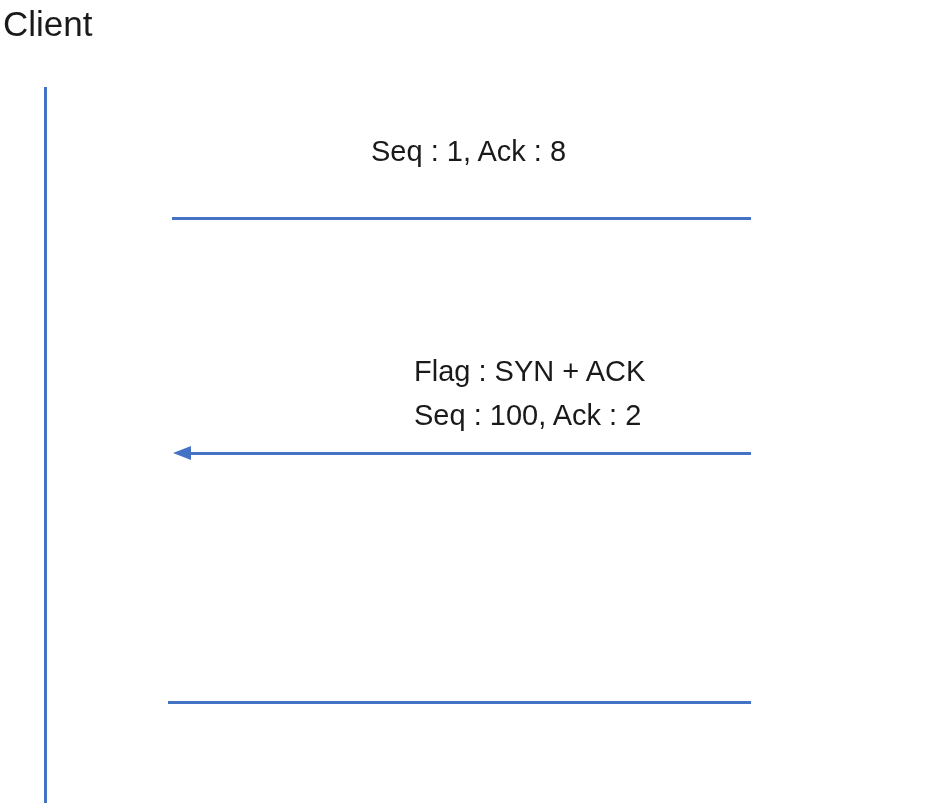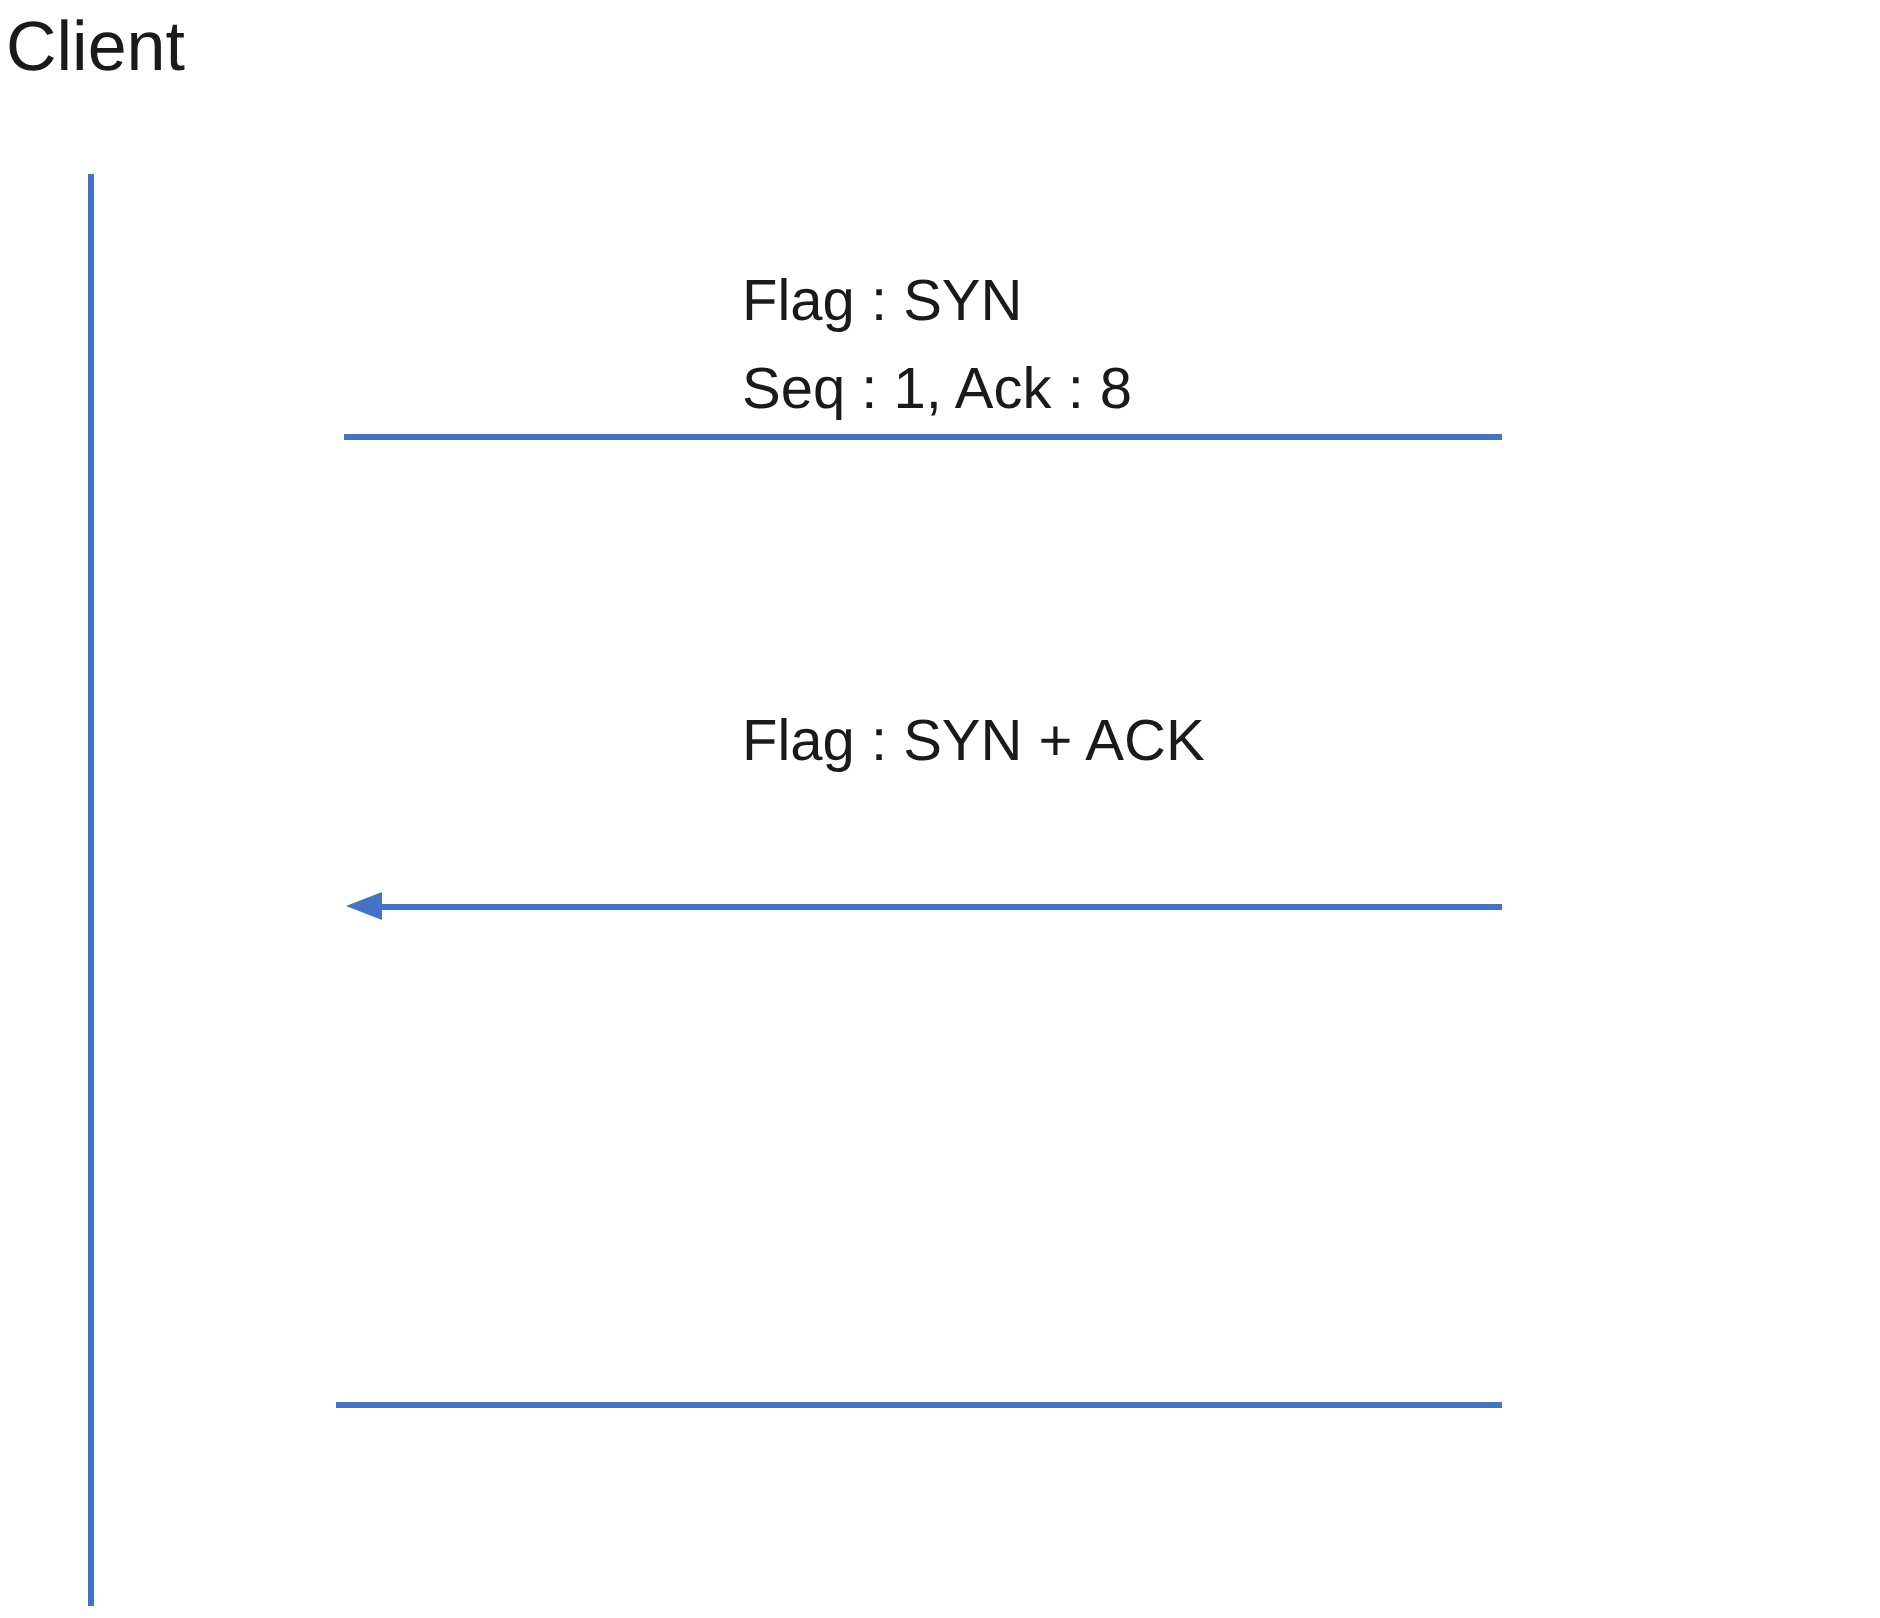--- a/index.html
+++ b/index.html
@@ -38,21 +38,21 @@
   .lifeline-server { left: 885px; }
   .msg-text {
     position: absolute;
     left: 371px;
     font-size: 29px;
     line-height: 44px;
     color: var(--text-color);
     white-space: nowrap;
   }
   .msg1-text { top: 129px; }
-  .msg2-text { top: 349px; }
+  .msg2-text { top: 349px; margin-left: 43px; }
   .msg3-text { top: 596px; }
   .arrow {
     position: absolute;
     height: 0;
   }
   .arrow .shaft {
     position: absolute;
     top: -1.5px;
     height: 3px;
     background: var(--line-color);
@@ -84,30 +84,30 @@
 
 <div class="canvas">
 
   <div class="actor-label actor-client">Client</div>
   <div class="actor-label actor-server">Server</div>
 
   <div class="lifeline lifeline-client"></div>
   <div class="lifeline lifeline-server"></div>
 
   <div class="msg-text msg1-text">
-    <div>Flag : SYN</div>
     <div>Seq : 1, Ack : 8</div>
   </div>
   <div class="arrow arrow-right msg1-arrow">
     <div class="shaft"></div>
     <div class="head"></div>
   </div>
 
   <div class="msg-text msg2-text">
     <div>Flag : SYN + ACK</div>
+    <div>Seq : 100, Ack : 2</div>
   </div>
   <div class="arrow arrow-left msg2-arrow">
     <div class="shaft"></div>
     <div class="head"></div>
   </div>
 
   <div class="msg-text msg3-text">
   </div>
   <div class="arrow arrow-right msg3-arrow">
     <div class="shaft"></div>

